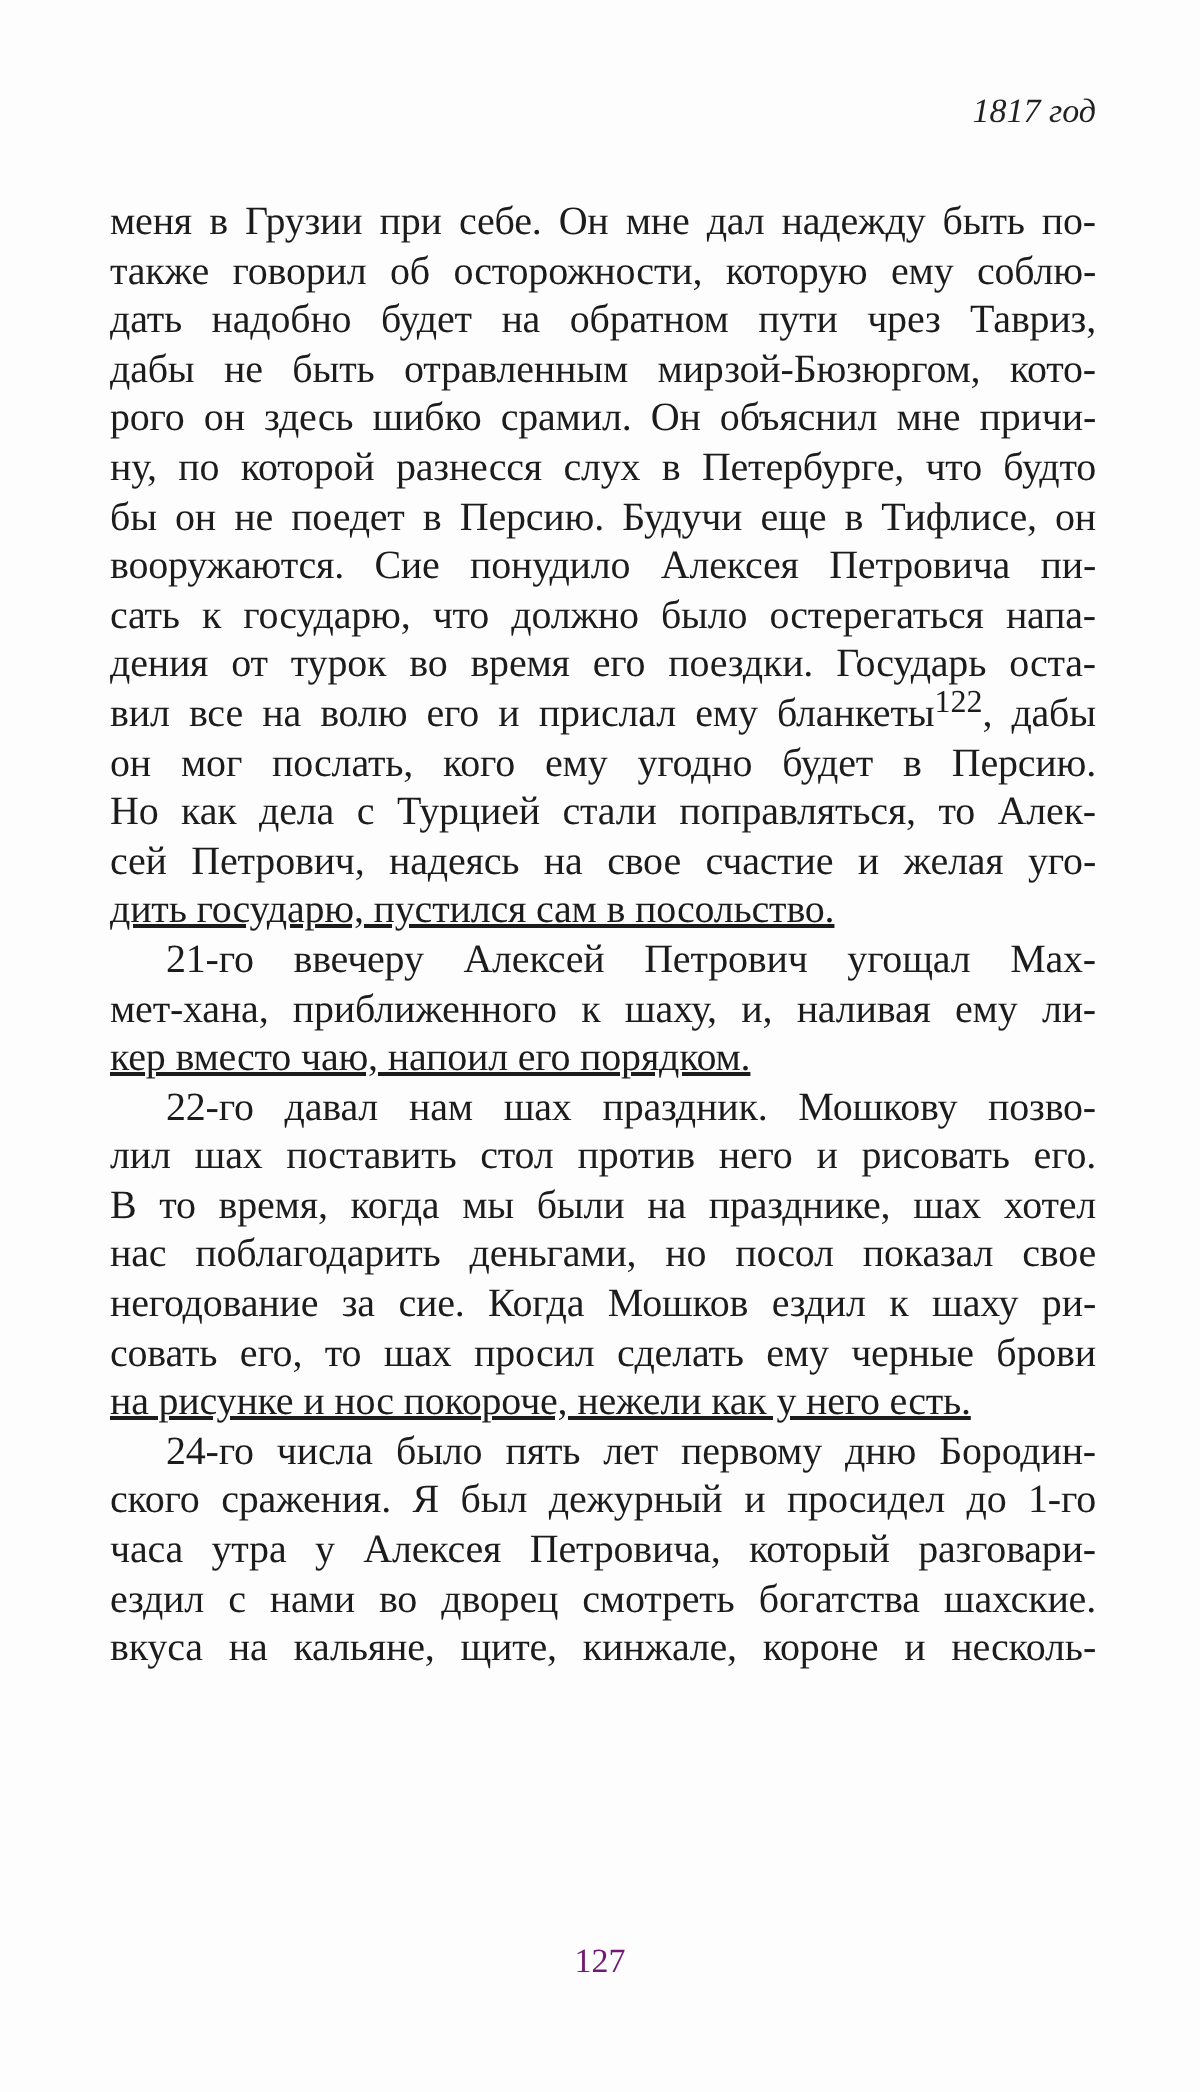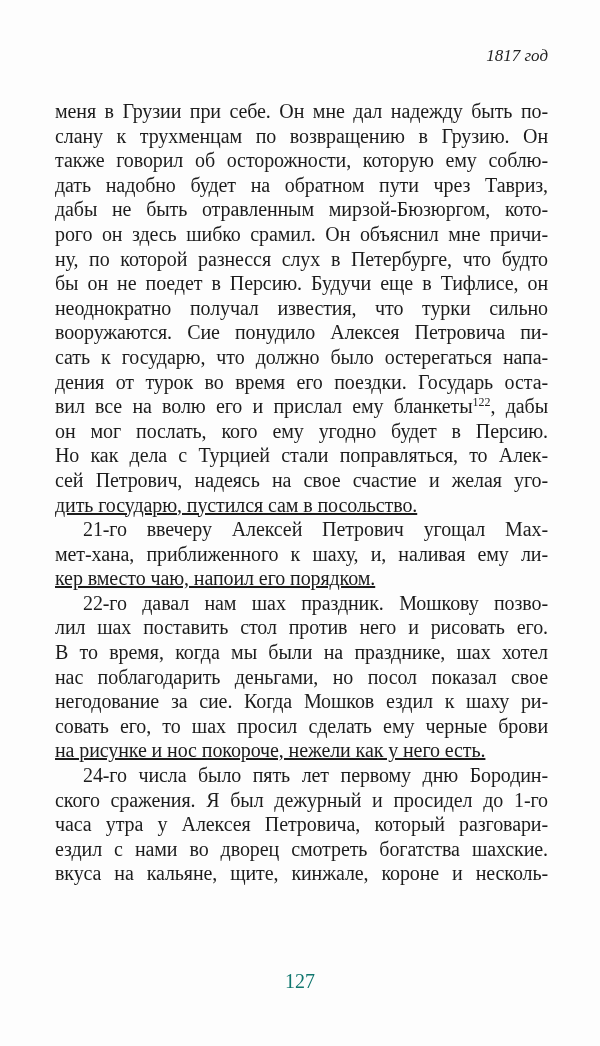--- a/index.html
+++ b/index.html
@@ -47,54 +47,52 @@
     white-space: normal;
   }
   .line.endline {
     text-align-last: left;
     text-decoration: underline;
   }
   .line.indent {
     text-indent: 28px;
   }
   .line sup {
-    font-size: 12px;
+    font-size: 16px;
     line-height: 0;
     vertical-align: 7px;
     letter-spacing: 0;
     font-family: Liberation Serif, serif;
   }
   .page-number {
     position: absolute;
     top: 970px;
     left: 0;
     right: 0;
     text-align: center;
-    font-size: 20px;
+    font-size: 17px;
     line-height: 22px;
-    color: #0f766e;
+    color: #701a75;
   }
 </style>
 </head>
 <body>
 
 <div class="page">
   <div class="running-head">1817 год</div>
 
   <div class="text-block">
       <div class="para">
         <div class="line">меня в Грузии при себе. Он мне дал надежду быть по-</div>
-        <div class="line">слану к трухменцам по возвращению в Грузию. Он</div>
         <div class="line">также говорил об осторожности, которую ему соблю-</div>
         <div class="line">дать надобно будет на обратном пути чрез Тавриз,</div>
         <div class="line">дабы не быть отравленным мирзой-Бюзюргом, кото-</div>
         <div class="line">рого он здесь шибко срамил. Он объяснил мне причи-</div>
         <div class="line">ну, по которой разнесся слух в Петербурге, что будто</div>
         <div class="line">бы он не поедет в Персию. Будучи еще в Тифлисе, он</div>
-        <div class="line">неоднократно получал известия, что турки сильно</div>
         <div class="line">вооружаются. Сие понудило Алексея Петровича пи-</div>
         <div class="line">сать к государю, что должно было остерегаться напа-</div>
         <div class="line">дения от турок во время его поездки. Государь оста-</div>
         <div class="line">вил все на волю его и прислал ему бланкеты<sup>122</sup>, дабы</div>
         <div class="line">он мог послать, кого ему угодно будет в Персию.</div>
         <div class="line">Но как дела с Турцией стали поправляться, то Алек-</div>
         <div class="line">сей Петрович, надеясь на свое счастие и желая уго-</div>
         <div class="line endline">дить государю, пустился сам в посольство.</div>
       </div>
       <div class="para">

